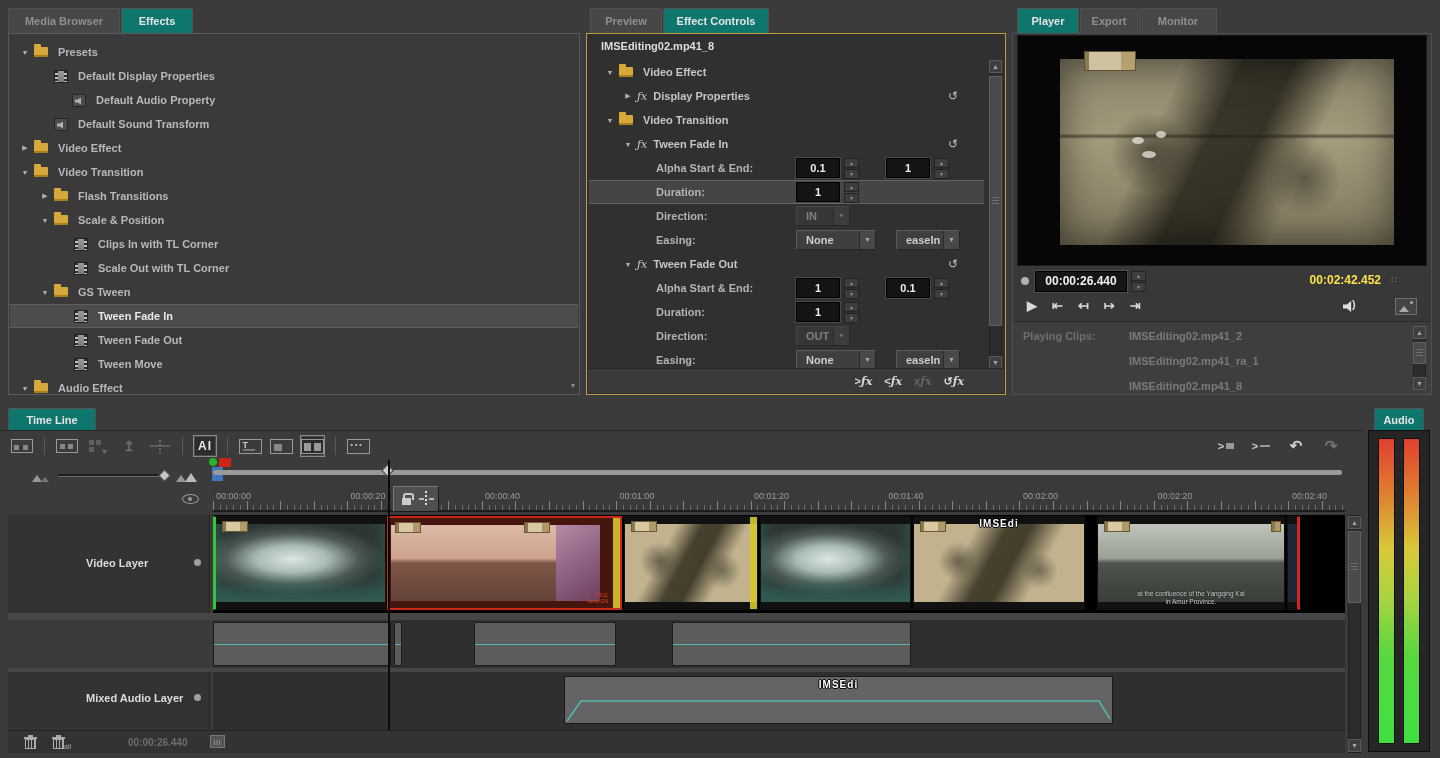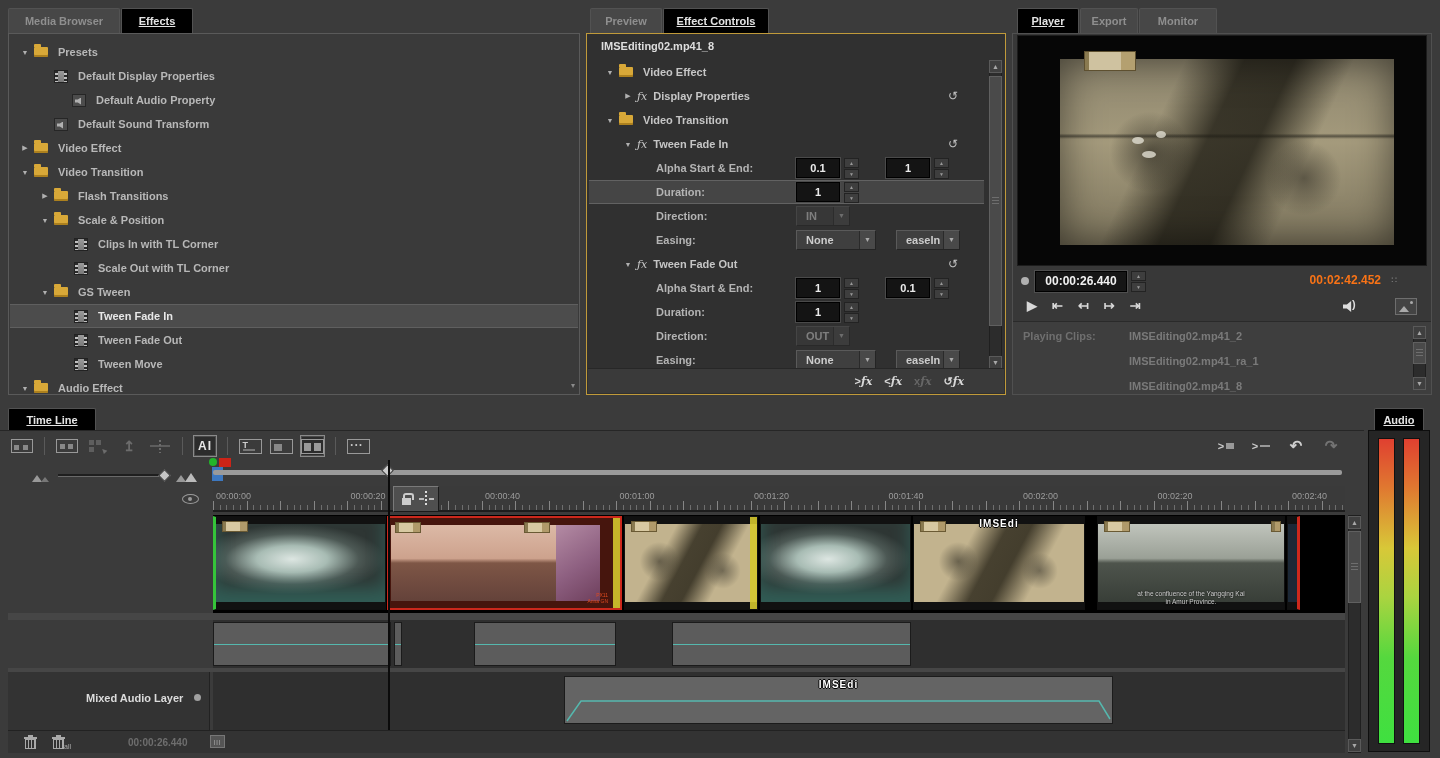--- a/index.html
+++ b/index.html
@@ -6,21 +6,21 @@
   html,body { background:#2e2e2e; }
   body { font-family:"Liberation Sans", sans-serif; }
   #app { position:relative; width:1440px; height:758px; background:#3b3b3b; overflow:hidden;
          font-size:11px; color:#c0c0c0; }
 
   
   .abs { position:absolute; }
   .tab { position:absolute; top:8px; height:25px; line-height:24px; text-align:center;
          font-weight:bold; font-size:11px; border:1px solid #525252; border-bottom:none;
          border-radius:2px 2px 0 0; cursor:default; }
-  .tab.active { background:#000000; color:#e4e4e4;text-decoration:underline; }
+  .tab.active { background:#0f766e; color:#e4e4e4; }
   .tab.inactive { background:#474747; color:#8f8f8f; }
   .panelbody { position:absolute; background:#3a3a3a; border:1px solid #5a5a5a; }
 
   .row24 { position:absolute; left:1px; right:1px; height:24px; display:flex; align-items:center; }
   .row24.sel { background:#4c4c4c; border-top:1px solid #5f5f5f; border-bottom:1px solid #5f5f5f; }
   .tree-label { font-weight:bold; color:#b8b8b8; white-space:nowrap; }
   .row24.sel .tree-label { color:#e8e8e8; }
   .expander { width:10px; font-size:7px; color:#b0b0b0; text-align:center; flex:none; }
 
   .folder-ico { width:14px; height:10px; background:var(--folder); border-radius:1px;
@@ -96,21 +96,21 @@
         linear-gradient(to bottom, #8e866e, #a49a7c 45%, #7e765e 100%);
       box-shadow:inset 0 0 40px rgba(0,0,0,.55); }
   #screen-art .stone { position:absolute; width:12px; height:7px; border-radius:50%;
       background:rgba(225,222,210,.8); }
   .wm-badge { position:absolute; width:52px; height:20px; background:#cfc2a0; border:1px solid #5e5030;
       box-shadow:inset 4px 0 0 #8a7a50, inset -14px 0 0 #b4a070; }
   #pl-timebar { position:absolute; left:0; top:236px; width:418px; height:24px; }
   #pl-cur { position:absolute; left:22px; top:1px; width:92px; height:21px; background:#161616;
       border:1px solid #000; box-shadow:0 0 0 1px #4e4e4e; color:#f0f0f0; font-weight:bold;
       font-size:12px; text-align:center; line-height:19px; }
-  #pl-total { position:absolute; right:50px; top:3px; color:#f97316; font-weight:bold; font-size:12px; }
+  #pl-total { position:absolute; right:50px; top:3px; color:#fde047; font-weight:bold; font-size:12px; }
   #pl-transport { position:absolute; left:0; top:262px; width:418px; height:24px; }
   .tr-ico { color:#d8d8d8; font-size:13px; font-weight:bold; }
   #pl-clips { position:absolute; left:0; top:287px; width:418px; height:73px; background:#3e3e3e;
       border-top:1px solid #2a2a2a; }
   .pl-clip-item { position:absolute; left:116px; color:#7a7a7a; font-weight:bold; white-space:nowrap; }
 
   
   .spk { width:12px; height:11px; position:relative; }
   .spk::before { content:""; position:absolute; inset:0;
       background:#ddd; clip-path:polygon(0 32%,32% 32%,68% 0,68% 100%,32% 68%,0 68%); }
@@ -578,20 +578,24 @@
       <div class="ruler-lab" style="left: 675.5px;">00:01:40</div>
       <div class="ruler-lab" style="left: 810px;">00:02:00</div>
       <div class="ruler-lab" style="left: 944.5px;">00:02:20</div>
       <div class="ruler-lab" style="left: 1079px;">00:02:40</div>
     </div>
   <div class="abs" id="lock-tip">
     <div class="lockico"></div>
     <div class="ttrim"></div>
   </div>
 
+  <div class="track-head" style="top:515px;height:98px;">
+    <div class="track-name" style="top:42px;">Video Layer</div>
+    <div class="track-dot" style="top:44px;"></div>
+  </div>
   <div class="track-body" style="top:515px;height:98px;background:#000;" id="video-track">
       <div class="vclip" style="left: 0px; width: 173px; border-left: 3px solid var(--clip-green);">
         <div class="th th-ice"></div>
         <div class="clip-badge"></div>
       </div>
       <div class="vclip sel" style="left: 174px; width: 235px;">
         <div class="th th-sepia" style="left: 2px; right: 64px;"></div>
         <div style="position: absolute; right: 20px; top: 7px; bottom: 7px; width: 44px; background: linear-gradient(145deg, rgb(180, 139, 164) 0%, rgb(141, 95, 128) 55%, rgb(110, 63, 92) 100%);"></div>
         <div class="ystripe"></div>
         <div class="clip-badge"></div>

